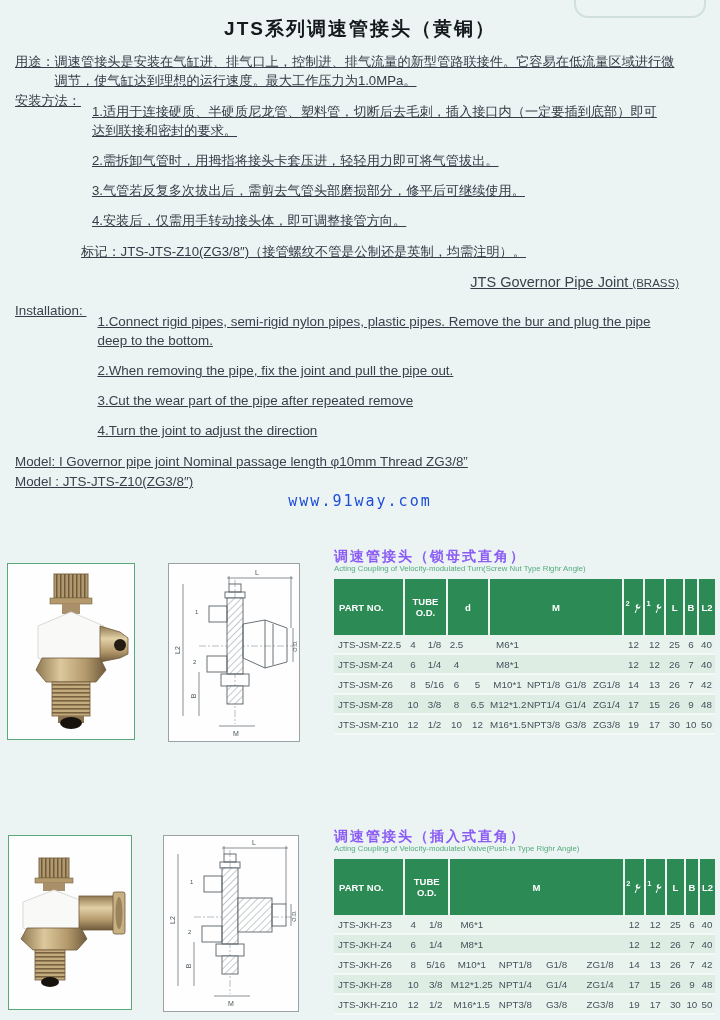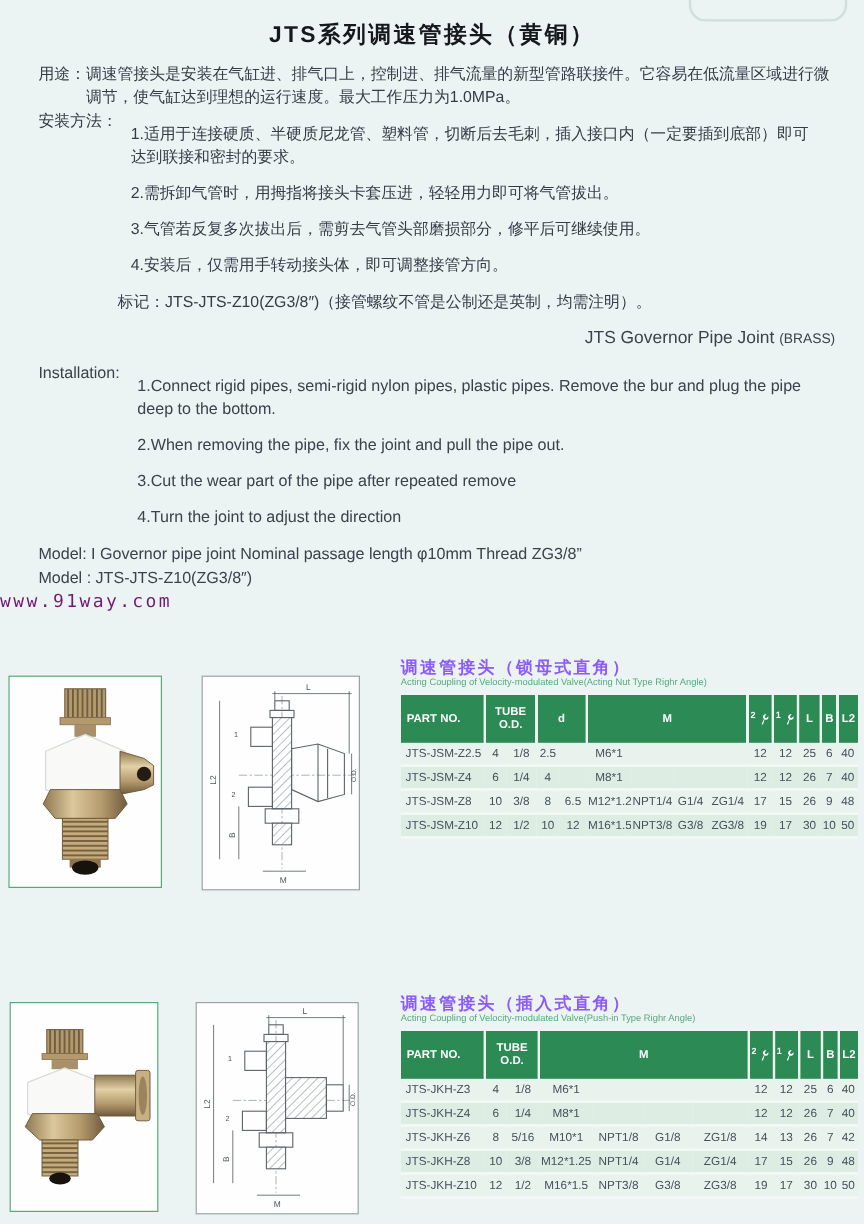--- a/index.html
+++ b/index.html
@@ -2,41 +2,41 @@
 <html><head>
 <meta charset="utf-8">
 <style>
   html,body{margin:0;padding:0;background:#fff;}
   .page{position:relative;width:720px;height:1020px;background:#ecf3f3;overflow:hidden;
         font-family:"Liberation Sans","DejaVu Sans",sans-serif;color:#333d47;}
   .corner-arc{position:absolute;top:-14px;right:14px;width:128px;height:28px;
         border:2px solid #cfe0da;border-radius:14px;background:transparent;}
   .page-title{position:absolute;top:16px;left:0;width:100%;text-align:center;
         font-size:19px;font-weight:bold;color:#15191d;letter-spacing:2px;}
-  .textcol{position:absolute;left:32px;top:52px;width:664px;font-size:13.2px;line-height:19px;}
+  .textcol{position:absolute;left:15px;top:52px;width:664px;font-size:13.2px;line-height:19px;text-decoration:underline;}
   .row{display:flex;align-items:flex-start;margin:0 0 1px 0;}
   .lbl{flex:0 0 auto;white-space:pre;}
   .stack>div{margin:11px;}
   .indent1{margin-left:66px;}
   .en-heading{text-align:right;margin:12px 0 8px 0;font-size:14.5px;color:#39434c;}
   .en-heading .suffix{font-size:11.5px;}
   .en{font-size:13.4px;line-height:19px;color:#39434c;}
-  .watermark{position:absolute;top:492px;left:0;width:100%;
+  .watermark{position:absolute;top:492px;left:0;width:100%;text-align:center;
         font-family:"DejaVu Sans Mono","Liberation Mono",monospace;
-        font-size:15px;letter-spacing:2px;color:#701a75;}
+        font-size:15px;letter-spacing:2px;color:#1d4ed8;}
   
   .photo-box{position:absolute;background:#fdfefd;border:1px solid #57a87a;}
   .draw-box{position:absolute;background:#fdfefd;border:1px solid #9aa2a4;}
   
   .tblwrap{position:absolute;width:381px;}
   .tbl-title{font-size:14px;font-weight:bold;color:#8b5cf6;letter-spacing:2px;line-height:15px;}
   .tbl-sub{font-size:7.8px;color:#55ab7d;line-height:10px;margin-bottom:5px;}
   table.t{border-collapse:collapse;table-layout:fixed;width:381px;background:transparent;}
   table.t th{background:#2c8a55;color:#fff;font-size:9.5px;font-weight:bold;
-        border-right:2px solid #eef4f2;padding:0;height:40px;line-height:11px;
+        border-right:2px solid #eef4f2;padding:0;height:56px;line-height:11px;
         text-align:center;vertical-align:middle;overflow:hidden;}
   table.t th:last-child{border-right:none;}
   table.t th.part-th{text-align:left;padding-left:5px;}
   table.t td{font-size:9.8px;color:#43525b;text-align:center;height:18px;padding:0 1px;
         border-bottom:2px solid #f3f9f6;overflow:hidden;white-space:nowrap;}
   table.t tr:nth-child(odd) td{background:#e9f3ee;}
   table.t tr:nth-child(even) td{background:#deede4;}
   table.t td:first-child{text-align:left;padding-left:4px;}
   .icon-th .sup{font-size:7.5px;vertical-align:top;position:relative;top:-3px;margin-right:1px;}
   .wr{vertical-align:middle;}
@@ -177,21 +177,21 @@
         <text x="67" y="172" text-anchor="middle">M</text>
         <text x="128" y="82" text-anchor="middle" font-size="5.5" transform="rotate(-90 128 82)">O.D.</text>
         <text x="26" y="50" font-size="6">1</text>
         <text x="24" y="100" font-size="6">2</text>
       </g>
     </svg>
   </div>
 
   <div class="tblwrap" style="left:334px;top:549px;">
     <div class="tbl-title">调速管接头（锁母式直角）</div>
-    <div class="tbl-sub">Acting Coupling of Velocity-modulated Valve(Acting Nut Type Righr Angle)</div>
+    <div class="tbl-sub">Acting Coupling of Velocity-modulated Turn(Screw Nut Type Righr Angle)</div>
     <table class="t">
       <colgroup>
         <col style="width:70px">
           <col style="width:18px">
           <col style="width:25px">
         <col style="width:19px">
           <col style="width:23px">
         <col style="width:37px">
           <col style="width:35px">
           <col style="width:29px">
@@ -246,20 +246,36 @@
             <td></td>
             <td></td>
             <td></td>
             <td>12</td>
             <td>12</td>
             <td>26</td>
             <td>7</td>
             <td>40</td>
           </tr>
           <tr>
+            <td>JTS-JSM-Z6</td>
+            <td>8</td>
+            <td>5/16</td>
+            <td>6</td>
+            <td>5</td>
+            <td>M10*1</td>
+            <td>NPT1/8</td>
+            <td>G1/8</td>
+            <td>ZG1/8</td>
+            <td>14</td>
+            <td>13</td>
+            <td>26</td>
+            <td>7</td>
+            <td>42</td>
+          </tr>
+          <tr>
             <td>JTS-JSM-Z8</td>
             <td>10</td>
             <td>3/8</td>
             <td>8</td>
             <td>6.5</td>
             <td>M12*1.25</td>
             <td>NPT1/4</td>
             <td>G1/4</td>
             <td>ZG1/4</td>
             <td>17</td>

